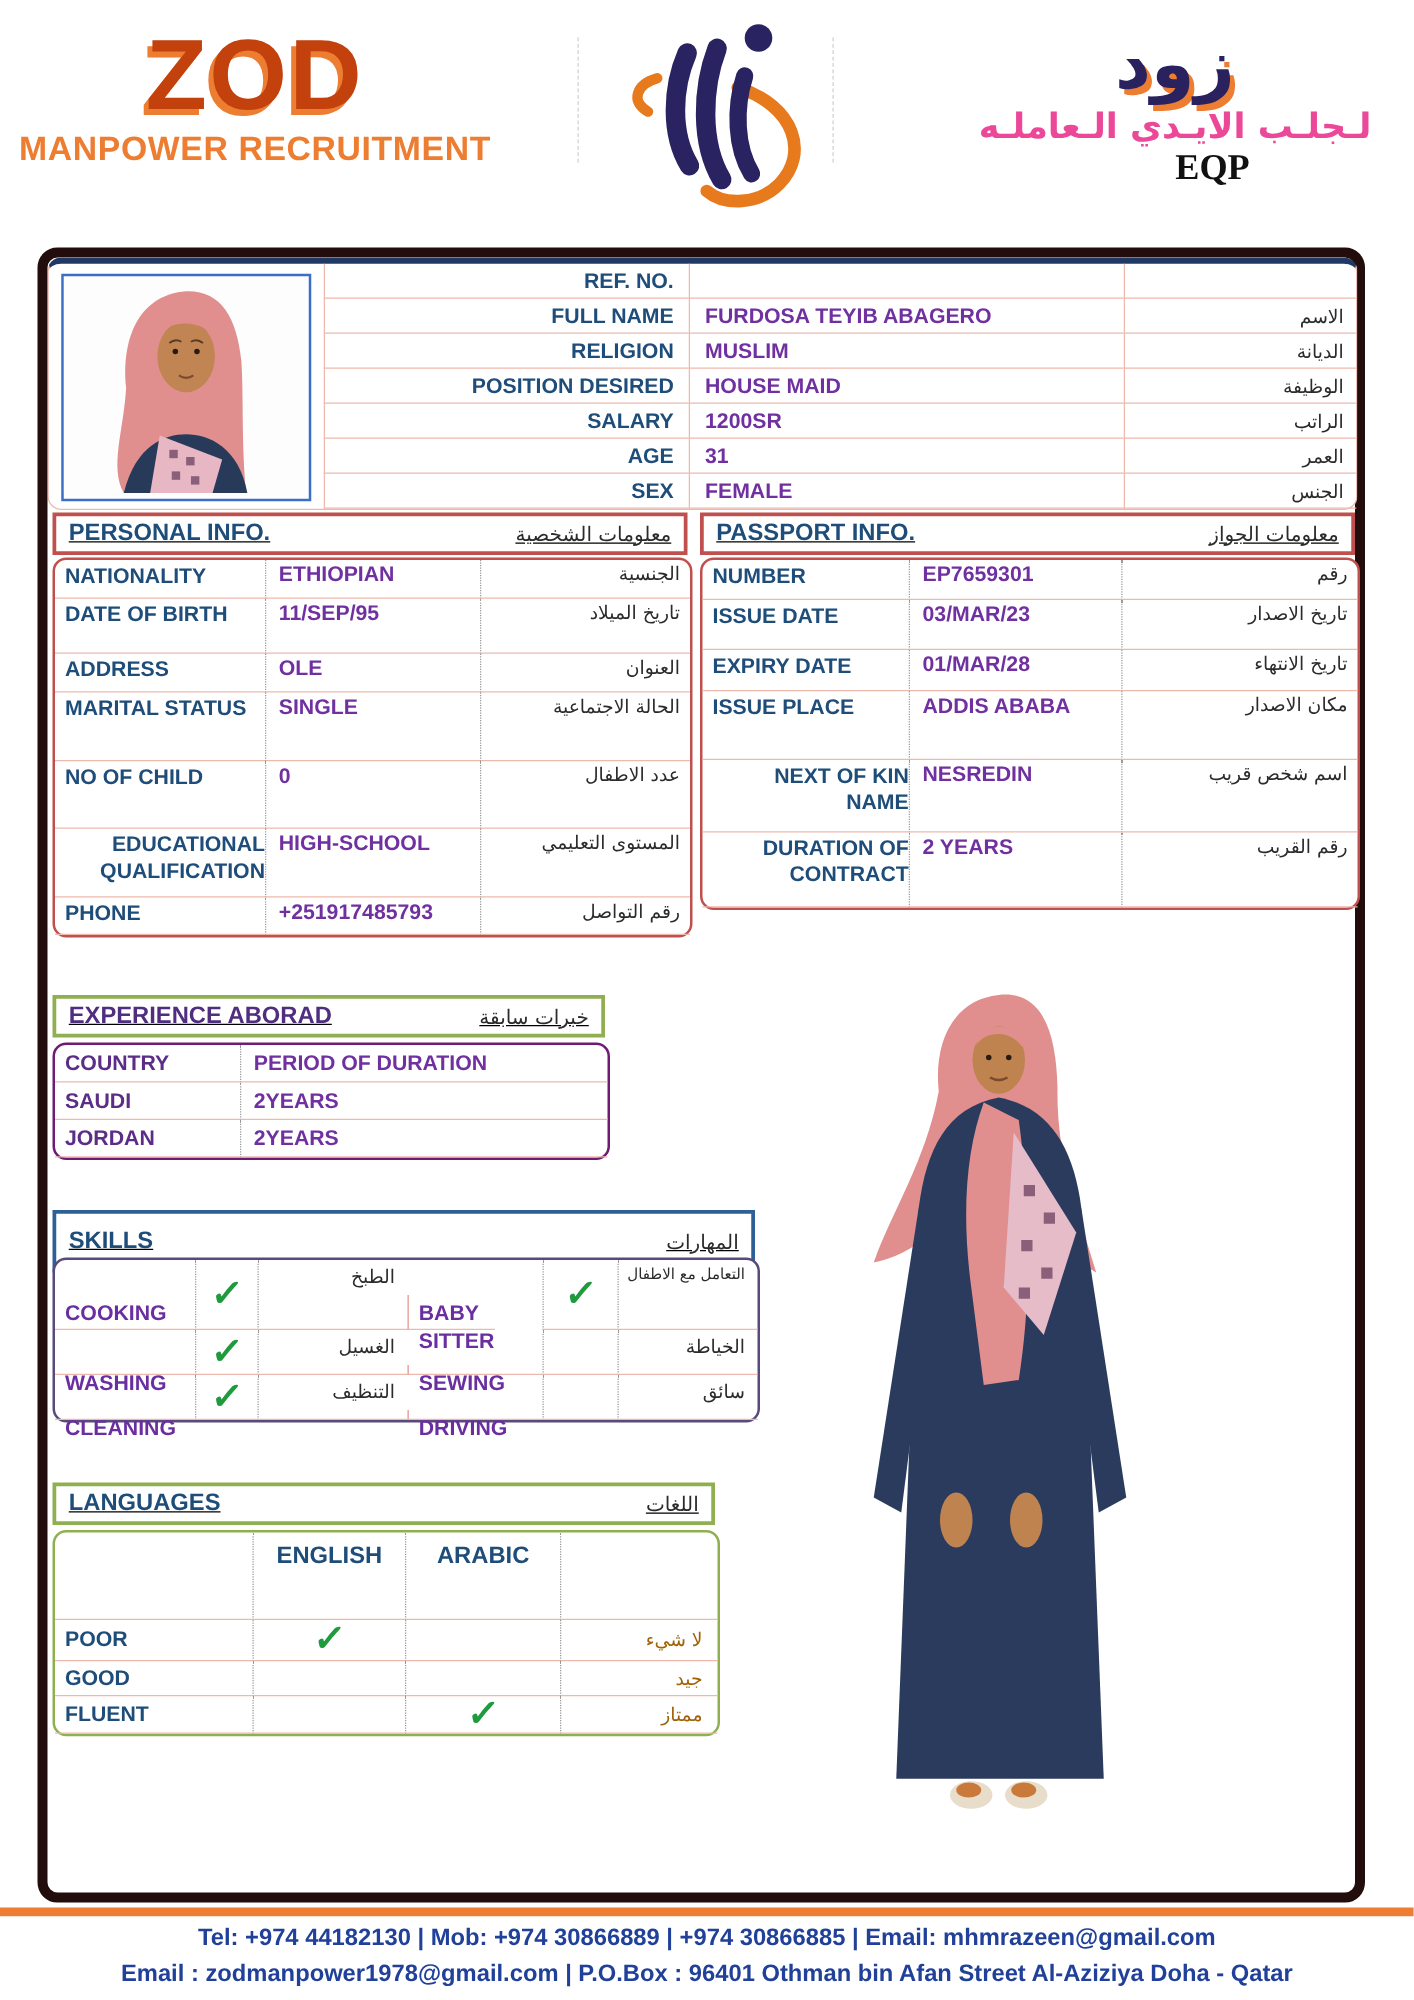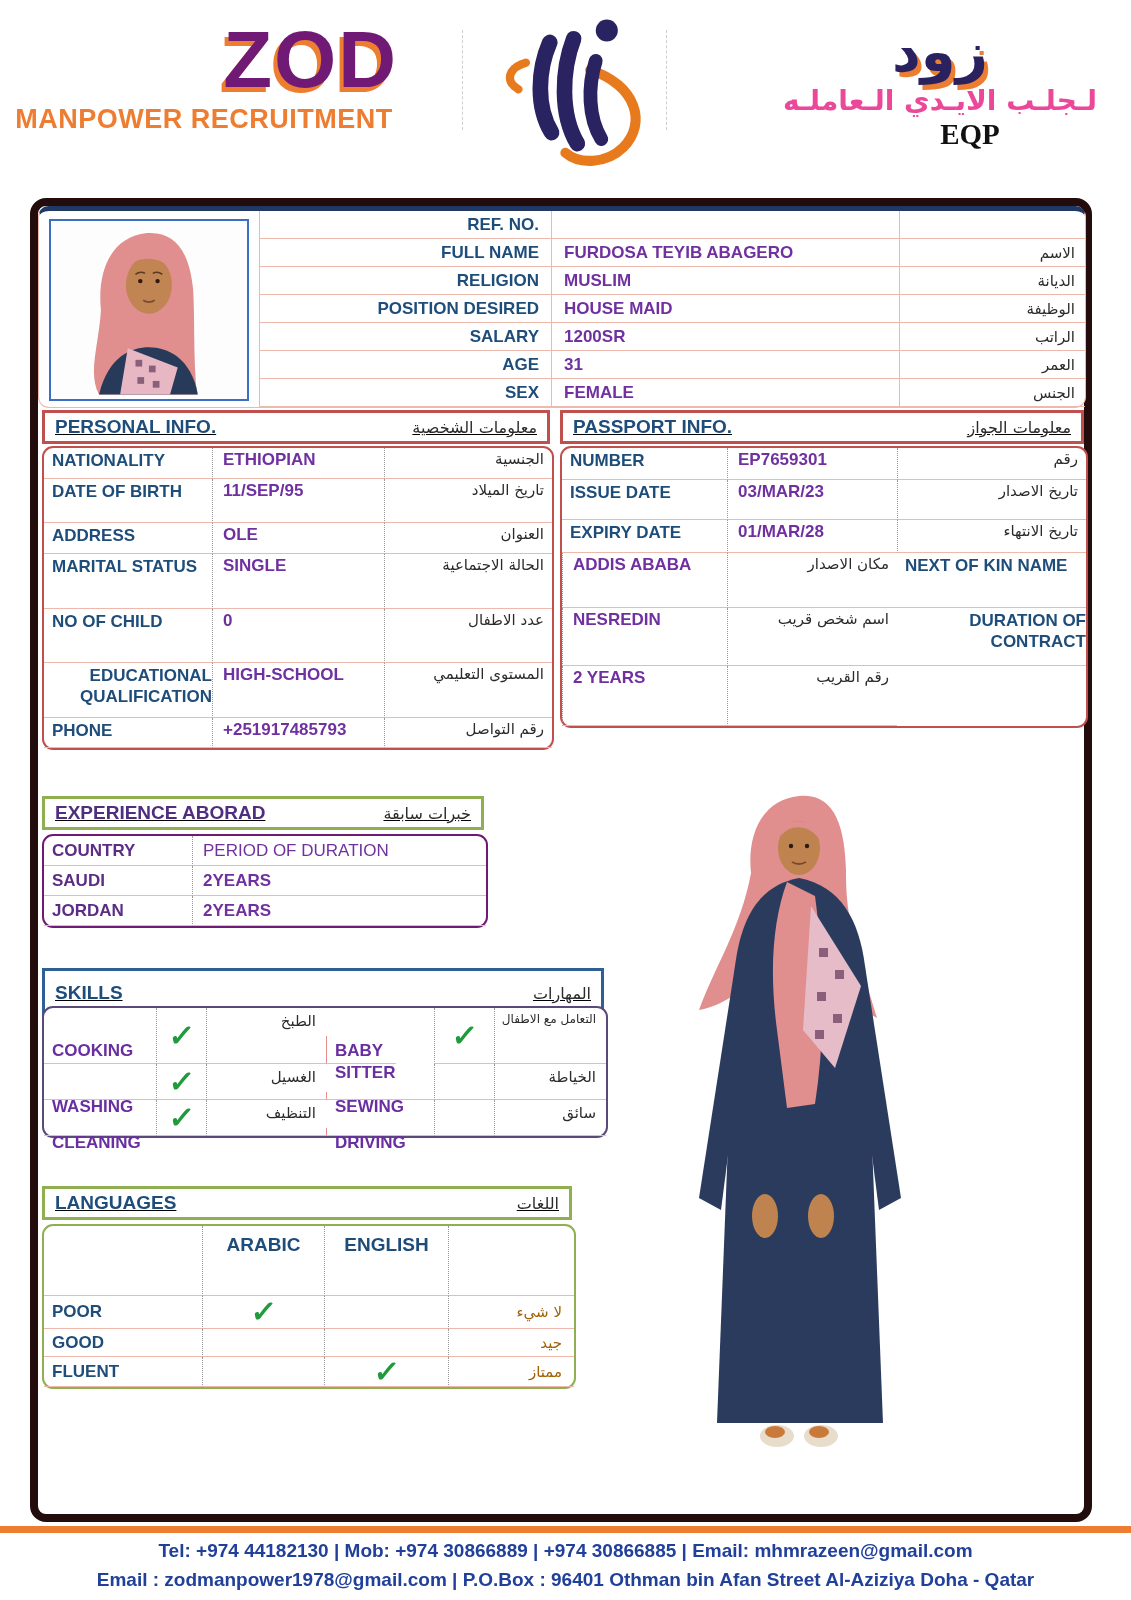--- a/index.html
+++ b/index.html
@@ -5,22 +5,22 @@
   html,body { margin:0; padding:0; }
   body {
     width:1131px; height:1600px; position:relative; overflow:hidden;
     background:#ffffff; font-family:"Liberation Sans", sans-serif;
   }
   .ar { font-family:"DejaVu Sans", sans-serif; }
 
   
   .brand-left { position:absolute; left:10px; top:18px; width:388px; text-align:center; }
   .brand-zod {
-    font-size:80px; font-weight:800; color:#701a75; line-height:1.05;
-    text-shadow:-4px 5px 0 #ed7d31; letter-spacing:2px;text-align:right;
+    font-size:80px; font-weight:800; color:#c2410c; line-height:1.05;
+    text-shadow:-4px 5px 0 #ed7d31; letter-spacing:2px;
   }
   .brand-sub { font-size:27px; font-weight:bold; color:#ed7d31; margin-top:2px; letter-spacing:0.5px; }
   .logo-box { position:absolute; left:478px; top:2px; width:184px; height:182px; }
   .dash-v { position:absolute; top:30px; height:100px; border-left:1px dashed #cfcfcf; }
   .brand-right { position:absolute; left:760px; top:20px; width:360px; text-align:center; }
   .brand-zod-ar {
     font-family:"DejaVu Sans", sans-serif; font-size:56px; font-weight:bold; color:#29225f;
     line-height:1.15; text-shadow:4px 5px 0 #ed7d31;
   }
   .tagline-ar { font-family:"DejaVu Sans", sans-serif; font-size:28px; font-weight:bold; color:#ec4899; margin-top:0px; }
@@ -253,39 +253,40 @@
     <div class="cell i-arabic ar">رقم</div>
 
     <div class="cell i-label">ISSUE DATE</div>
     <div class="cell i-value">03/MAR/23</div>
     <div class="cell i-arabic ar">تاريخ الاصدار</div>
 
     <div class="cell i-label">EXPIRY DATE</div>
     <div class="cell i-value">01/MAR/28</div>
     <div class="cell i-arabic ar">تاريخ الانتهاء</div>
 
+    <div class="cell i-label">ISSUE PLACE</div>
     <div class="cell i-value">ADDIS ABABA</div>
     <div class="cell i-arabic ar">مكان الاصدار</div>
 
     <div class="cell i-label">NEXT OF KIN NAME</div>
     <div class="cell i-value">NESREDIN</div>
     <div class="cell i-arabic ar">اسم شخص قريب</div>
 
     <div class="cell i-label">DURATION OF CONTRACT</div>
     <div class="cell i-value">2 YEARS</div>
     <div class="cell i-arabic ar">رقم القريب</div>
   </div>
 
   <div class="sec-head green-b" style="left:4px; top:590px; width:442px; height:34px;">
     <span class="sec-title" style="color:#4f2d7f;">EXPERIENCE ABORAD</span>
     <span class="sec-title-ar ar">خبرات سابقة</span>
   </div>
   <div class="tbl exp-body">
     <div class="cell e-country">COUNTRY</div>
-    <div class="cell e-period" style="font-weight:normal;">PERIOD OF DURATION</div>
+    <div class="cell e-period" style="font-weight:bold;">PERIOD OF DURATION</div>
     <div class="cell e-country">SAUDI</div>
     <div class="cell e-period">2YEARS</div>
     <div class="cell e-country">JORDAN</div>
     <div class="cell e-period">2YEARS</div>
   </div>
 
   <div class="sec-head blue-b" style="left:4px; top:762px; width:562px; height:50px;">
     <span class="sec-title">SKILLS</span>
     <span class="sec-title-ar ar">المهارات</span>
   </div>
@@ -323,22 +324,22 @@
       </div>
     <div class="cell k-arabic ar">سائق</div>
   </div>
 
   <div class="sec-head green-b" style="left:4px; top:980px; width:530px; height:34px;">
     <span class="sec-title">LANGUAGES</span>
     <span class="sec-title-ar ar">اللغات</span>
   </div>
   <div class="tbl lang-body">
     <div class="cell"></div>
+    <div class="cell l-colhead">ENGLISH</div>
     <div class="cell l-colhead">ARABIC</div>
-    <div class="cell l-colhead">ENGLISH</div>
     <div class="cell l-arabic ar"></div>
 
     <div class="cell l-level">POOR</div>
     <div class="cell l-check">
         <span class="chk">✓</span>
       </div>
     <div class="cell l-check">
         <span class="chk"></span>
       </div>
     <div class="cell l-arabic ar">لا شيء</div>

